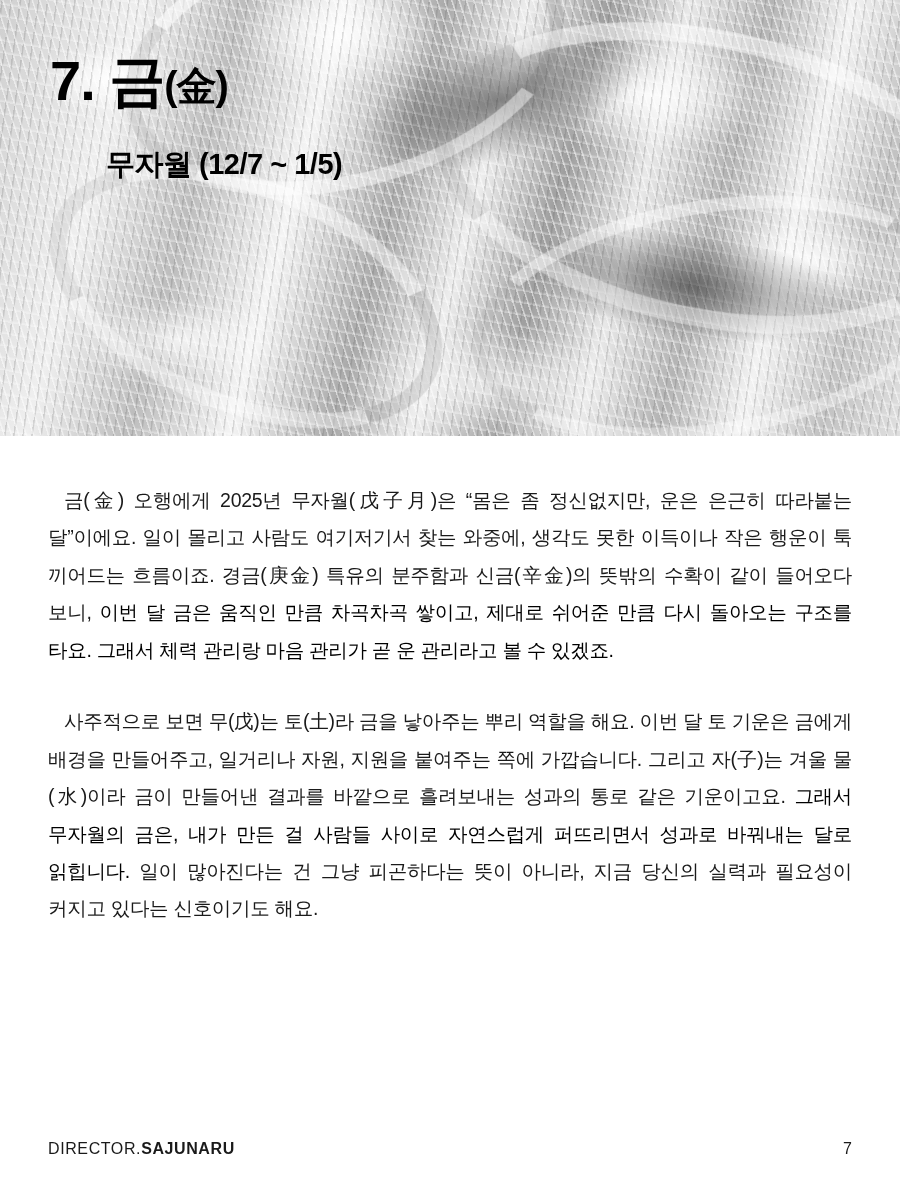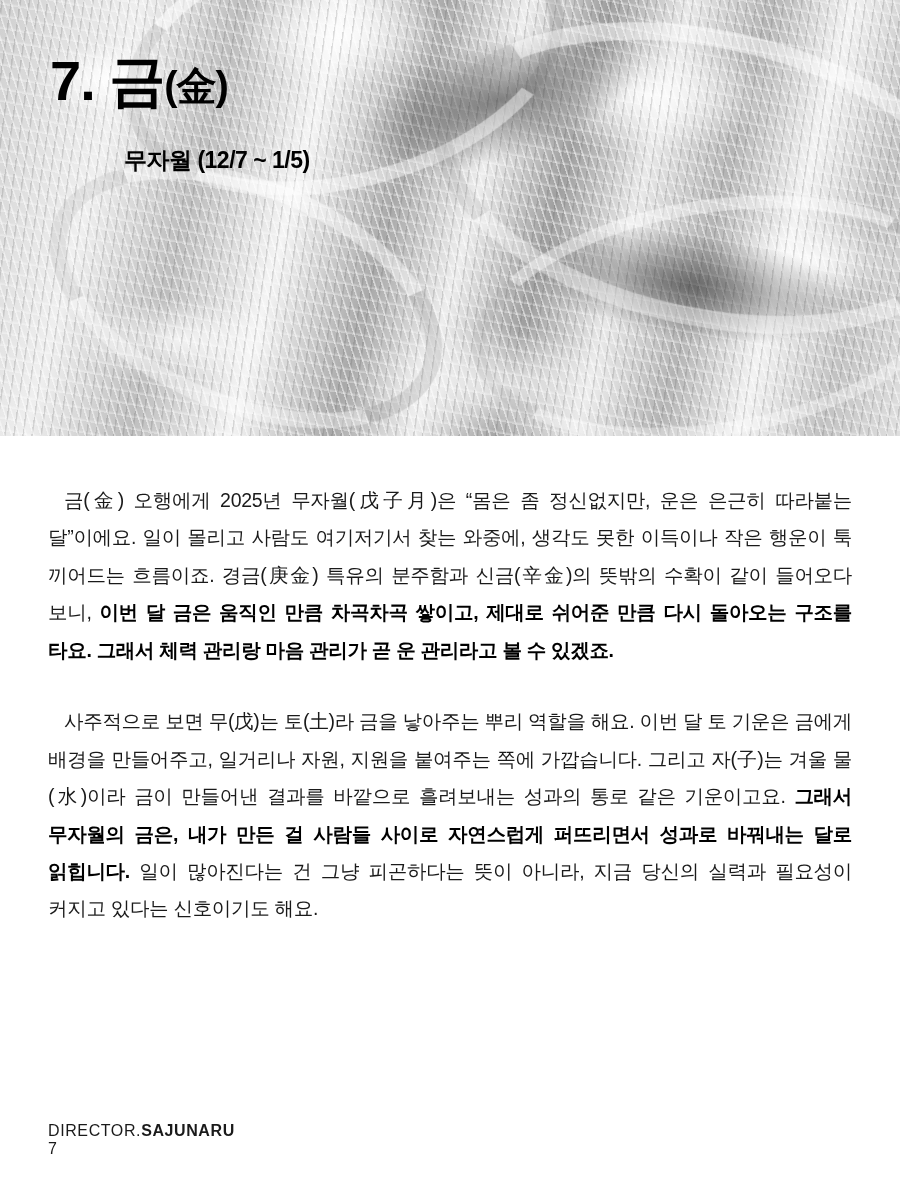--- a/index.html
+++ b/index.html
@@ -80,22 +80,22 @@
     letter-spacing: -1px;
     line-height: 1.05;
     white-space: nowrap;
   }
   .hero-title .han {
     font-size: 40px;
     font-weight: 700;
   }
   .hero-sub {
     margin-top: 34px;
-    margin-left: 74px;
-    font-size: 23px;
+    margin-left: 56px;
+    font-size: 29px;
     font-weight: 700;
     letter-spacing: -0.5px;
   }
   .hero-label {
     margin-left: 56px;
     margin-top: 4px;
     font-size: 44px;
     font-weight: 800;
     letter-spacing: -1px;
   }
@@ -108,34 +108,33 @@
     font-size: 19.5px;
     line-height: 1.92;
     letter-spacing: -0.3px;
     text-align: justify;
     text-indent: 16px;
     color: #1a1a1a;
     margin: 0 0 34px 0;
     word-break: keep-all;
   }
   .para b {
-    font-weight: 700;
+    font-weight: 400;
     color: #000000;
   }
 
   
   .footer {
     position: absolute;
     left: 48px;
     right: 48px;
     bottom: 42px;
     display: flex;
     align-items: baseline;
     justify-content: space-between;
-    flex-direction: column;
   }
   .brand {
     font-size: 16px;
     letter-spacing: 0.6px;
     color: #1a1a1a;
   }
   .brand .brand-light { font-weight: 400; }
   .brand .brand-bold  { font-weight: 700; }
   .page-num {
     font-size: 16px;

